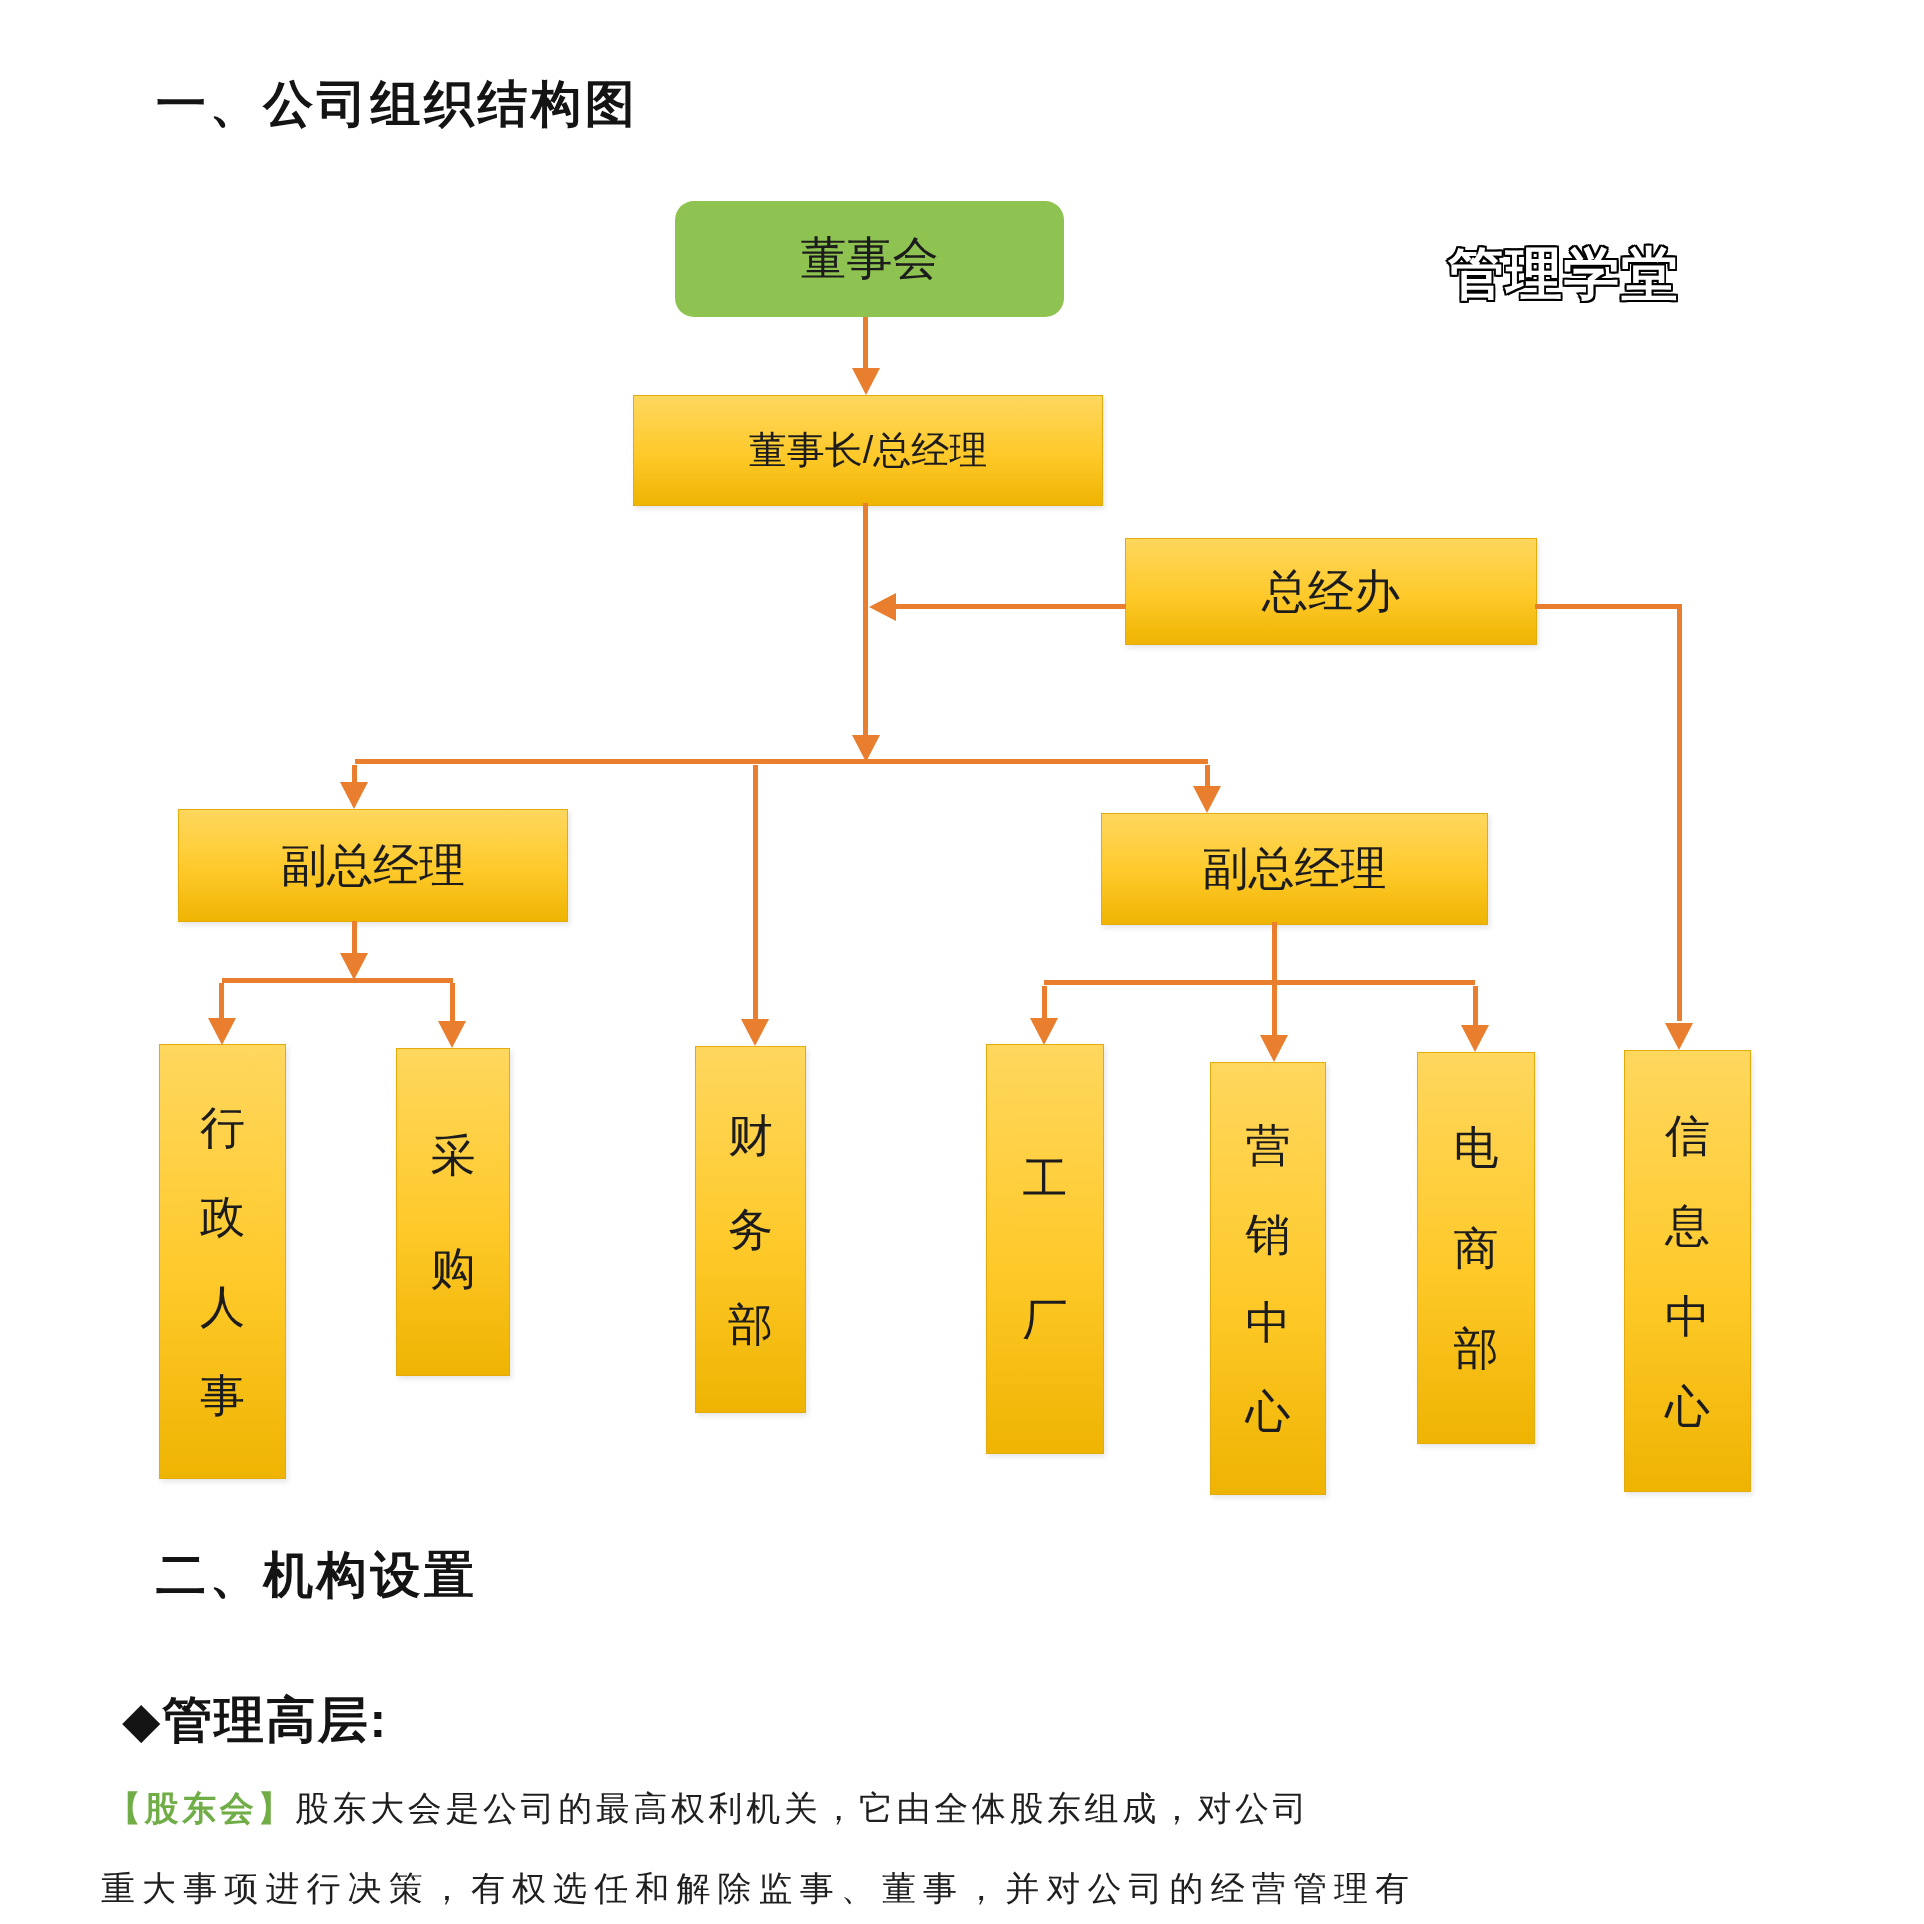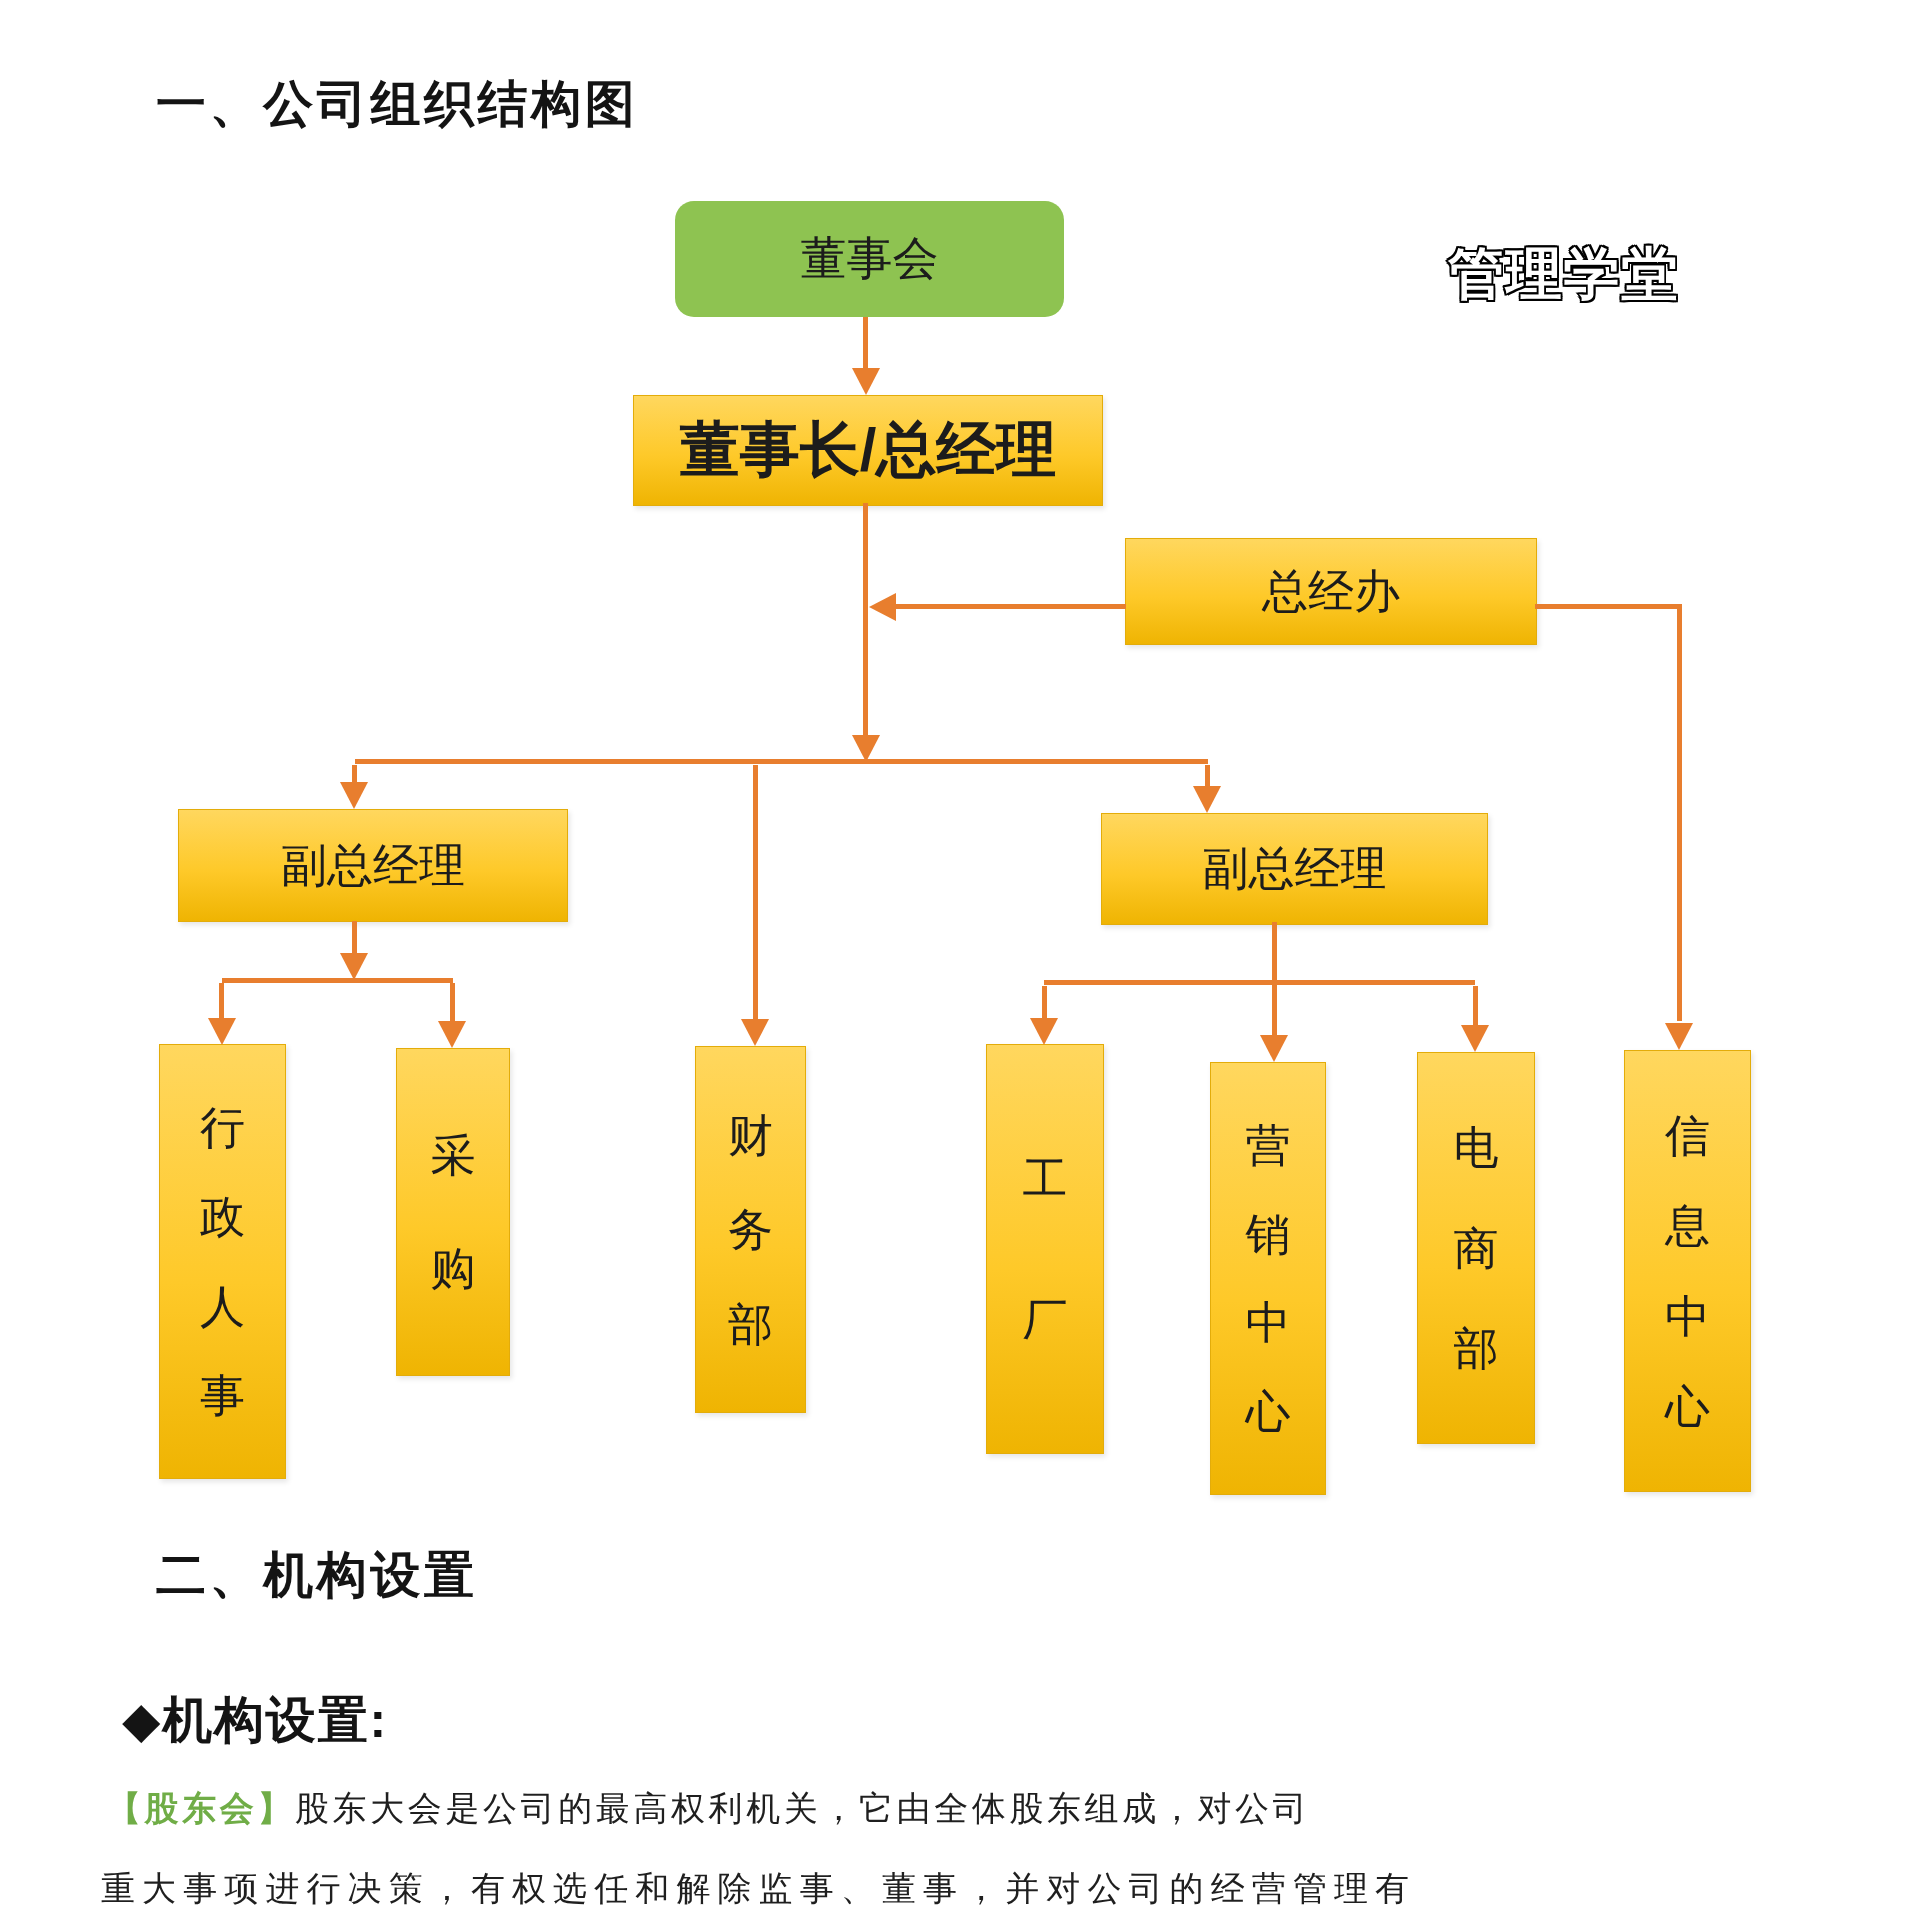--- a/index.html
+++ b/index.html
@@ -42,21 +42,21 @@
 
 <div class="page">
 
   <div class="h-big" style="left:156px;top:71px;">一、公司组织结构图</div>
 
   <div class="watermark">管理学堂</div>
 
   <div>
 
     <div class="box green" style="left:675px;top:201px;width:389px;height:116px;font-size:46px;">董事会</div>
-    <div class="box gold" style="left:633px;top:395px;width:468px;height:109px;font-size:60px;font-weight:bold;">董事长/总经理</div>
+    <div class="box gold" style="left:633px;top:395px;width:468px;height:109px;font-size:38px;">董事长/总经理</div>
     <div class="box gold" style="left:1125px;top:538px;width:410px;height:105px;font-size:46px;">总经办</div>
     <div class="box gold" style="left:178px;top:809px;width:388px;height:111px;font-size:46px;">副总经理</div>
     <div class="box gold" style="left:1101px;top:813px;width:385px;height:110px;font-size:46px;">副总经理</div>
 
     <div class="box gold vbox" style="left:159px;top:1044px;width:127px;height:435px;">
         <span>行</span>
         <span>政</span>
         <span>人</span>
         <span>事</span>
       </div>
@@ -126,21 +126,21 @@
     <div class="vline" style="left:1272px;top:922px;height:113px;"></div>
     <div class="arr down" style="left:1260px;top:1035px;"></div>
     <div class="hline" style="left:1044px;top:980px;width:431px;"></div>
     <div class="vline" style="left:1042px;top:986px;height:34px;"></div>
     <div class="arr down" style="left:1030px;top:1018px;"></div>
     <div class="vline" style="left:1473px;top:986px;height:41px;"></div>
     <div class="arr down" style="left:1461px;top:1025px;"></div>
   </div>
 
   <div class="h-big" style="left:156px;top:1542px;">二、机构设置</div>
-  <div class="h-big" style="left:122px;top:1687px;letter-spacing:1.8px;">◆机构设置:</div>
+  <div class="h-big" style="left:122px;top:1687px;letter-spacing:1.8px;">◆管理高层:</div>
 
   <div class="para" style="left:107px;top:1786px;letter-spacing:3.6px;">
     <span class="term">【股东会】</span><span>股东大会是公司的最高权利机关，它由全体股东组成，对公司</span>
   </div>
   <div class="para" style="left:101px;top:1866px;letter-spacing:7.1px;">重大事项进行决策，有权选任和解除监事、董事，并对公司的经营管理有</div>
 
 </div>
 
 
 </body></html>

